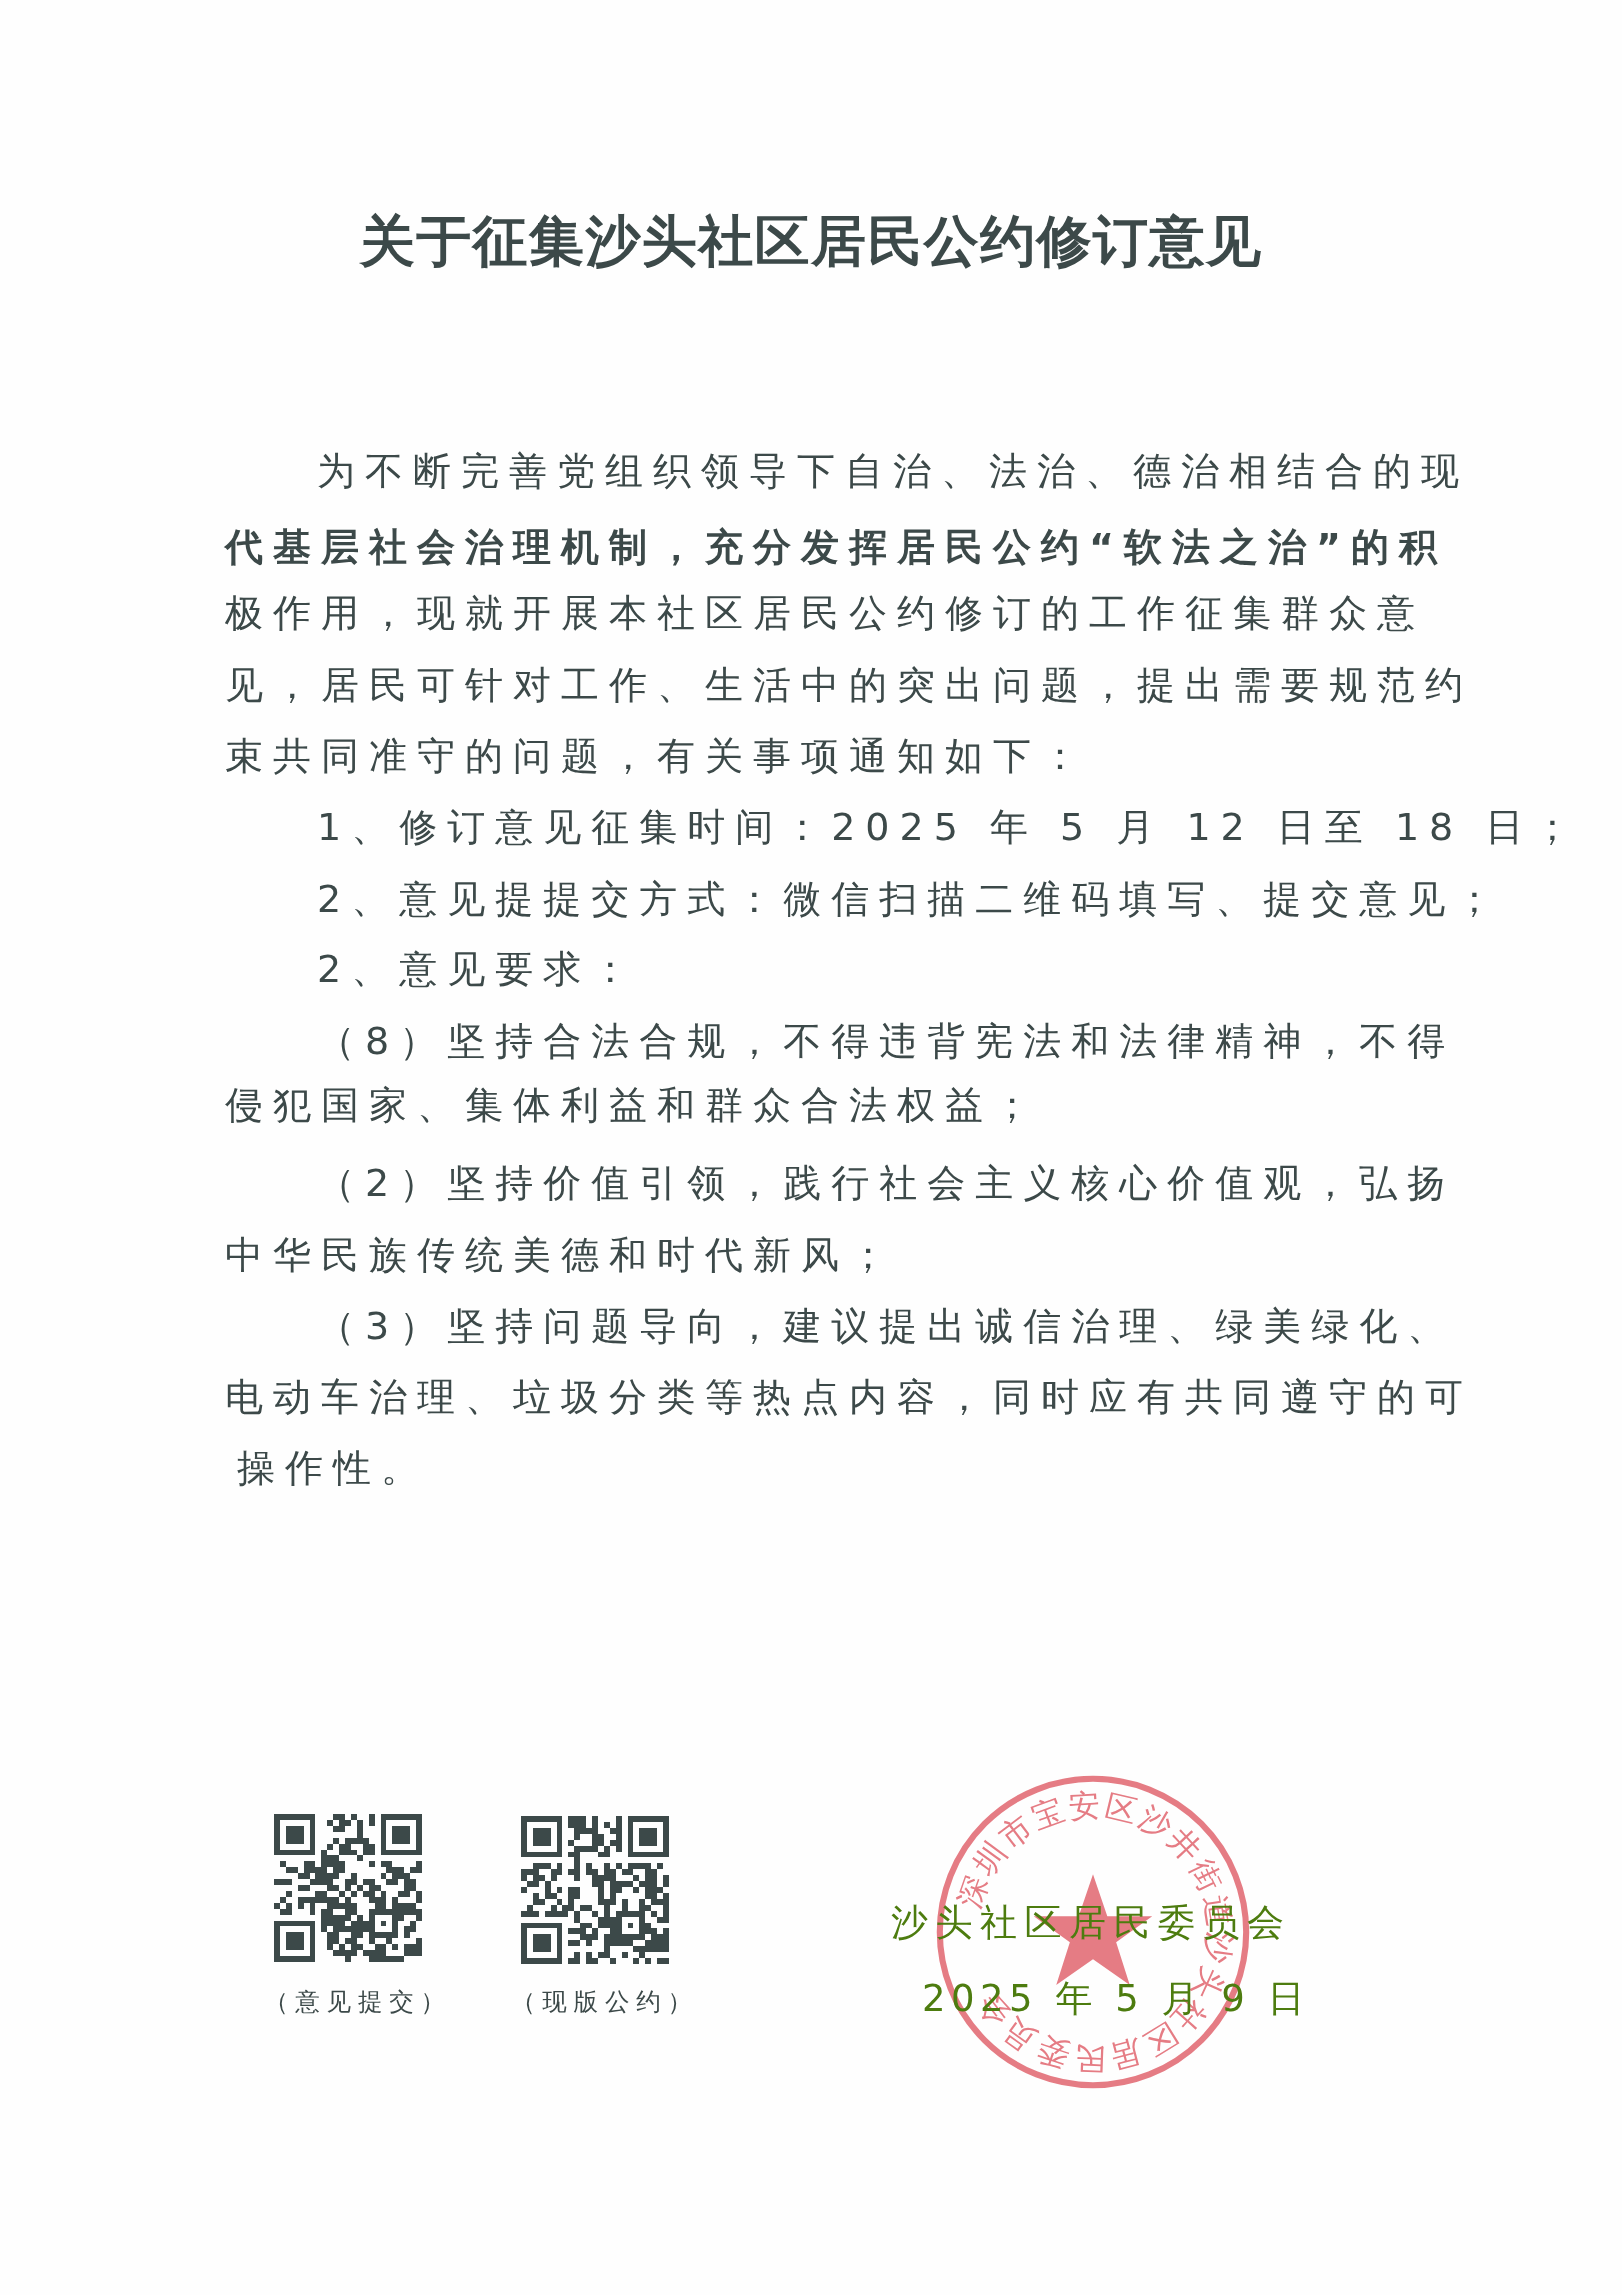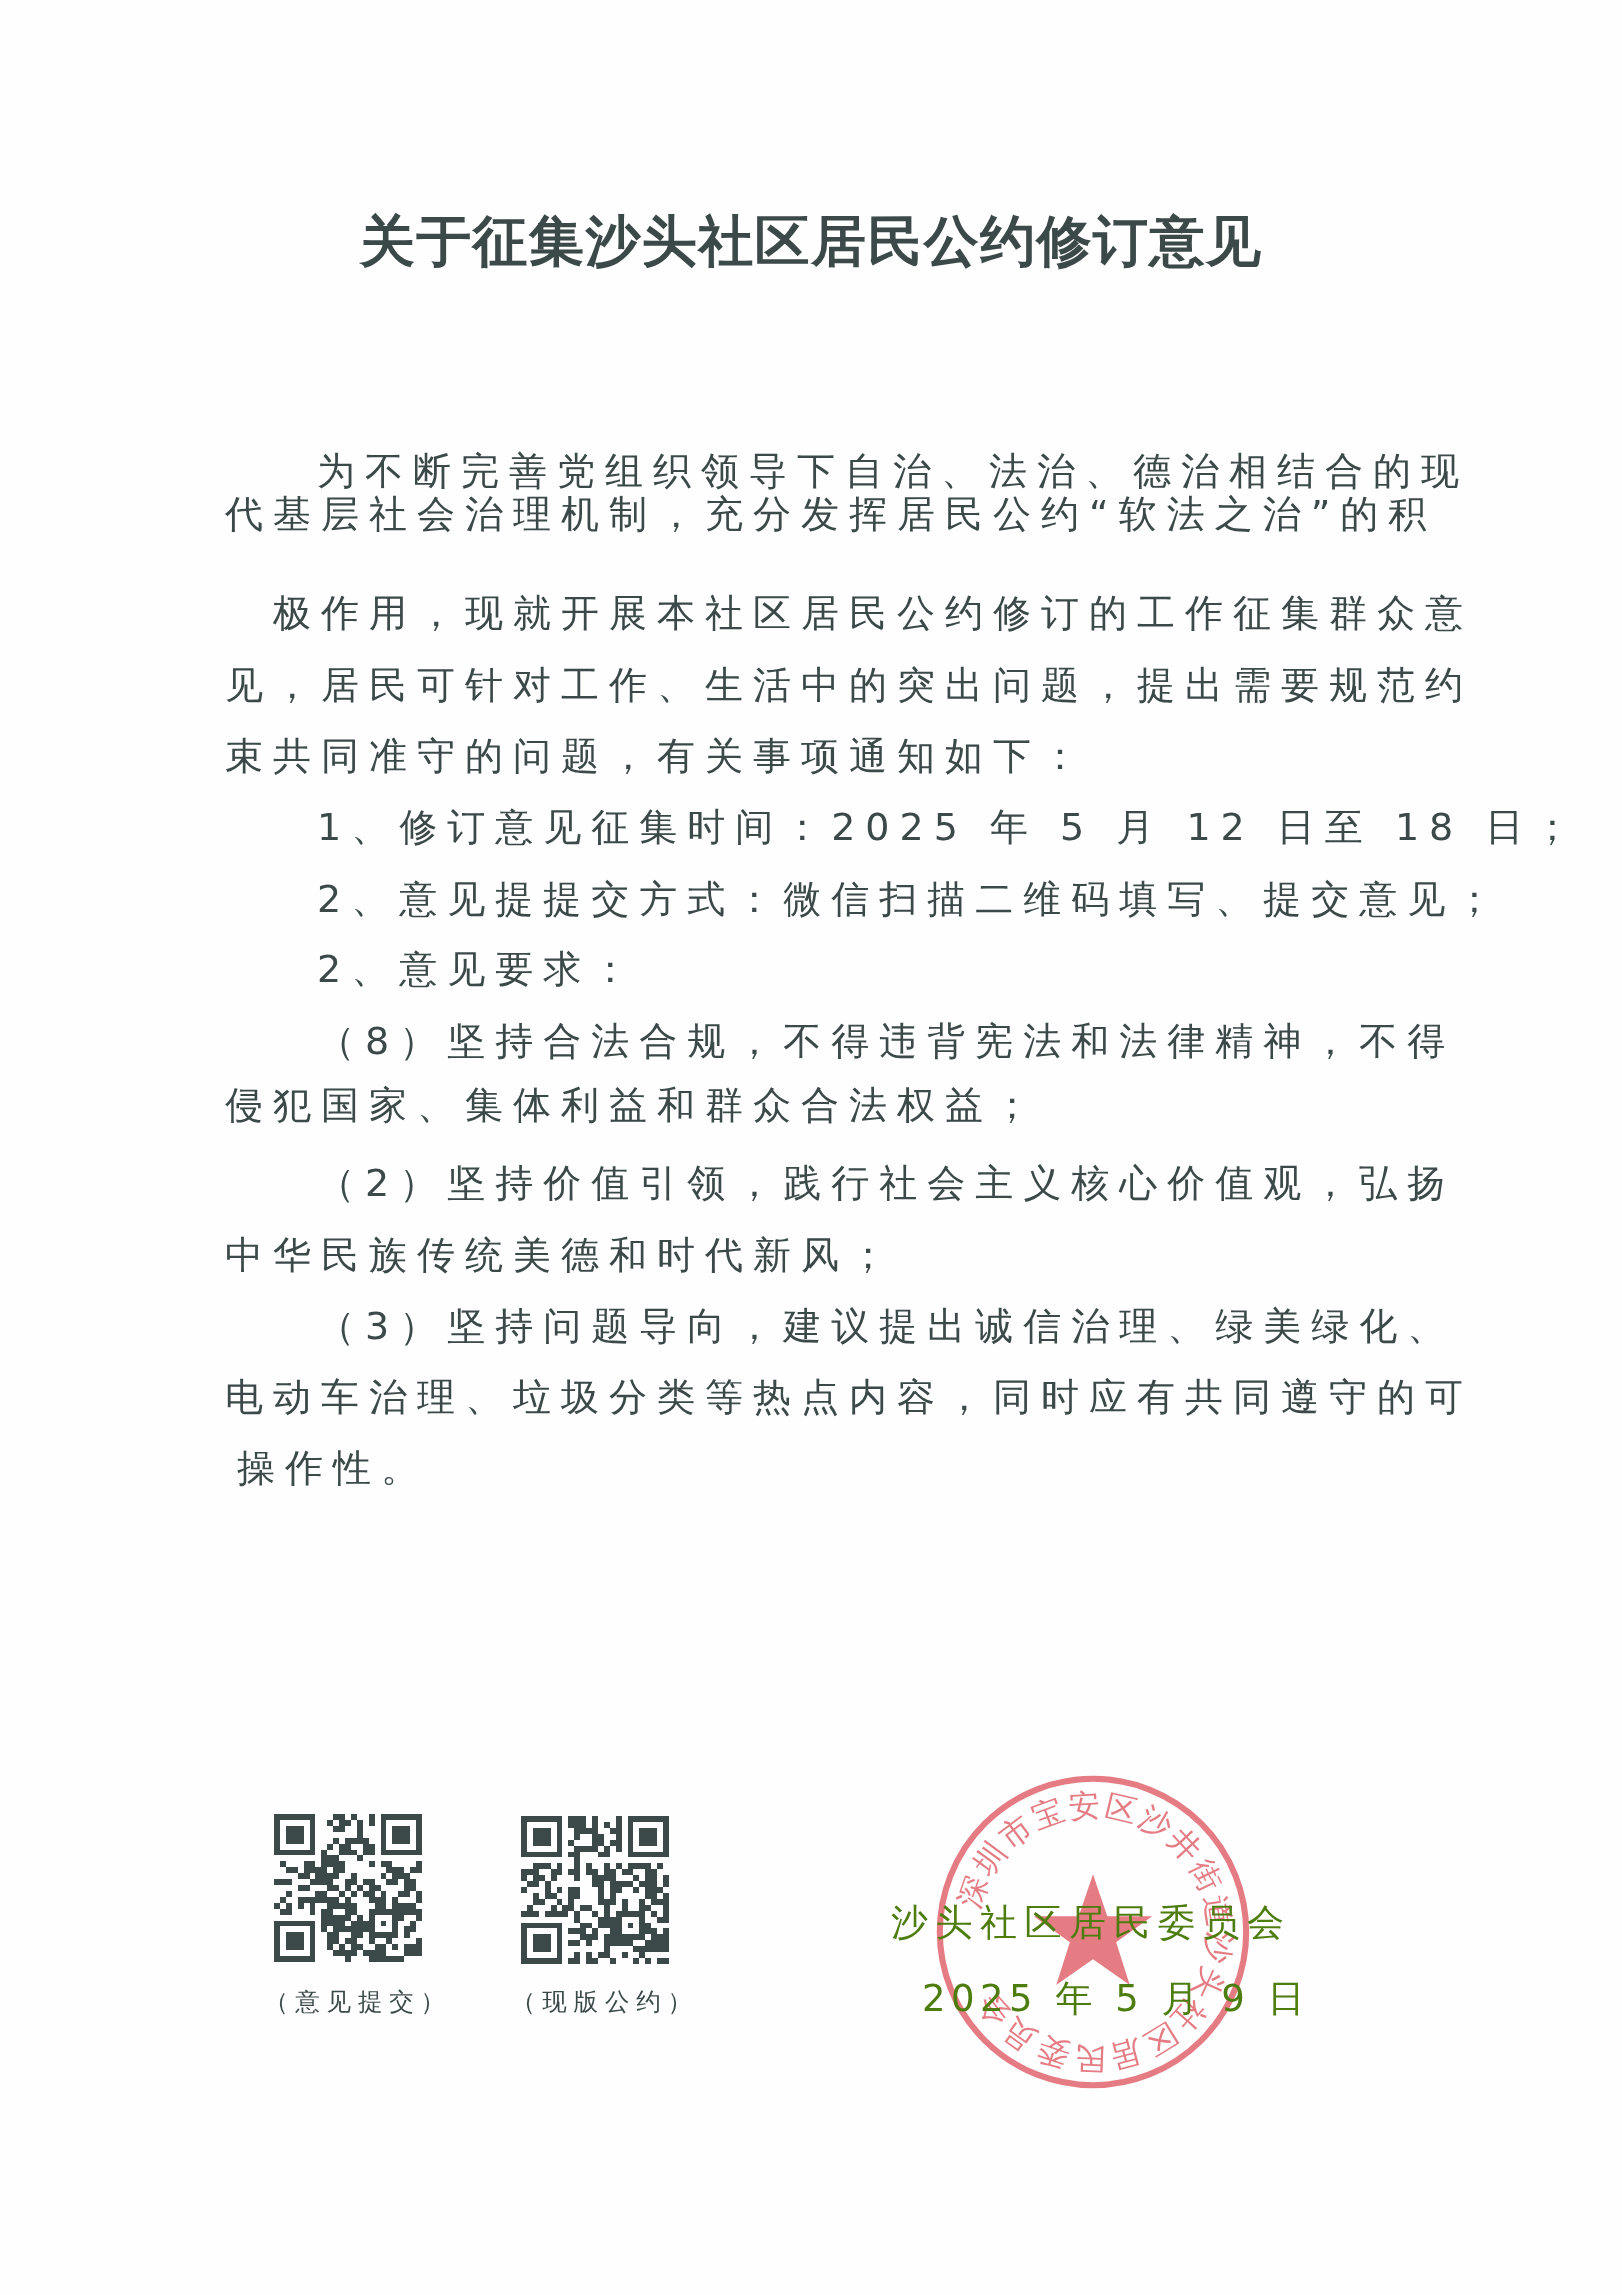--- a/index.html
+++ b/index.html
@@ -43,22 +43,22 @@
 </style>
 </head>
 <body>
 
 <div class="page">
 
   <div class="title l1 ink">关于征集沙头社区居民公约修订意见</div>
 
   <div id="body-container">
       <div class="body-line ink indent" style="top: 452px;">为不断完善党组织领导下自治、法治、德治相结合的现</div>
-      <div class="body-line ink" style="top: 495px;">代基层社会治理机制，充分发挥居民公约“软法之治”的积</div>
-      <div class="body-line ink" style="top: 594px; margin-left: 48px;">极作用，现就开展本社区居民公约修订的工作征集群众意</div>
+      <div class="body-line ink" style="top: 528px; font-weight: bold;">代基层社会治理机制，充分发挥居民公约“软法之治”的积</div>
+      <div class="body-line ink" style="top: 594px;">极作用，现就开展本社区居民公约修订的工作征集群众意</div>
       <div class="body-line ink" style="top: 666px;">见，居民可针对工作、生活中的突出问题，提出需要规范约</div>
       <div class="body-line ink" style="top: 737px;">束共同准守的问题，有关事项通知如下：</div>
       <div class="body-line ink indent" style="top: 808px;">1、修订意见征集时间：2025 年 5 月 12 日至 18 日；</div>
       <div class="body-line ink indent" style="top: 880px;">2、意见提提交方式：微信扫描二维码填写、提交意见；</div>
       <div class="body-line ink indent" style="top: 950px;">2、意见要求：</div>
       <div class="body-line ink indent" style="top: 1022px;">（8）坚持合法合规，不得违背宪法和法律精神，不得</div>
       <div class="body-line ink" style="top: 1086px;">侵犯国家、集体利益和群众合法权益；</div>
       <div class="body-line ink indent" style="top: 1164px;">（2）坚持价值引领，践行社会主义核心价值观，弘扬</div>
       <div class="body-line ink" style="top: 1236px;">中华民族传统美德和时代新风；</div>
       <div class="body-line ink indent" style="top: 1307px;">（3）坚持问题导向，建议提出诚信治理、绿美绿化、</div>

